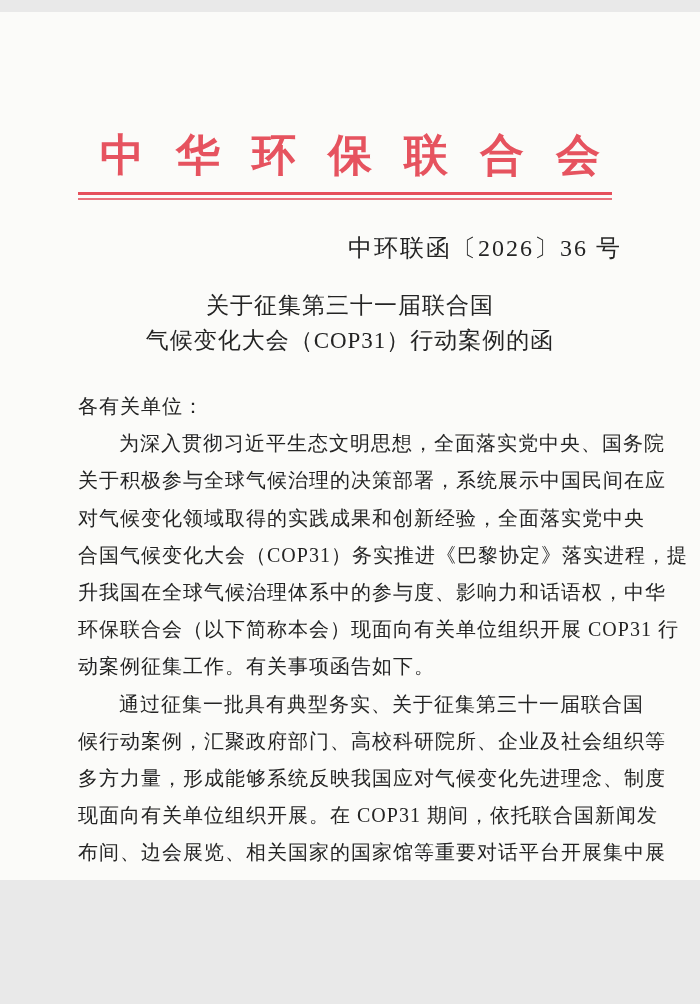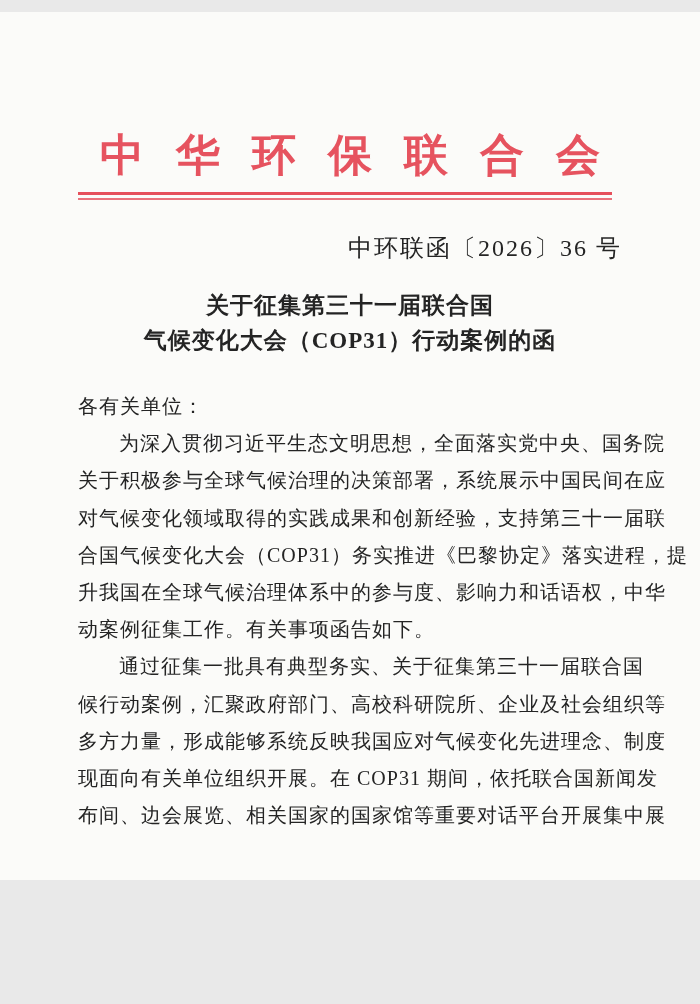--- a/index.html
+++ b/index.html
@@ -34,21 +34,21 @@
     position:absolute;
     top:220px;right:78px;
     font-size:24px;
     letter-spacing:2px;
   }
   
   .doc-title{
     position:absolute;
     top:276px;left:0;right:0;
     text-align:center;
-    font-weight:bold;
+    font-weight:normal;
     font-size:23px;
     line-height:35px;
     letter-spacing:1px;
   }
   
   .body-text{
     position:absolute;
     top:376px;left:78px;right:76px;
     font-size:20px;
     letter-spacing:1px;
@@ -89,23 +89,24 @@
   <div class="doc-title">
     <div>关于征集第三十一届联合国</div>
     <div>气候变化大会（COP31）行动案例的函</div>
   </div>
 
   <div class="body-text">
     <div class="ln short">各有关单位：</div>
 
     <div class="ln indent">为深入贯彻习近平生态文明思想，全面落实党中央、国务院</div>
     <div class="ln">关于积极参与全球气候治理的决策部署，系统展示中国民间在应</div>
-    <div class="ln">对气候变化领域取得的实践成果和创新经验，支持第三十一届联</div>
+    <div class="ln">对气候变化领域取得的实践成果和创新经验，全面落实党中央</div>
     <div class="ln">合国气候变化大会（COP31）务实推进《巴黎协定》落实进程，提</div>
     <div class="ln">升我国在全球气候治理体系中的参与度、影响力和话语权，中华</div>
+    <div class="ln">环保联合会（以下简称本会）现面向有关单位组织开展 COP31 行</div>
     <div class="ln short">动案例征集工作。有关事项函告如下。</div>
 
 
     <div class="ln indent">通过征集一批具有典型务实、关于征集第三十一届联合国</div>
     <div class="ln">候行动案例，汇聚政府部门、高校科研院所、企业及社会组织等</div>
     <div class="ln">多方力量，形成能够系统反映我国应对气候变化先进理念、制度</div>
     <div class="ln">现面向有关单位组织开展。在 COP31 期间，依托联合国新闻发</div>
     <div class="ln">布间、边会展览、相关国家的国家馆等重要对话平台开展集中展</div>
   </div>
 

